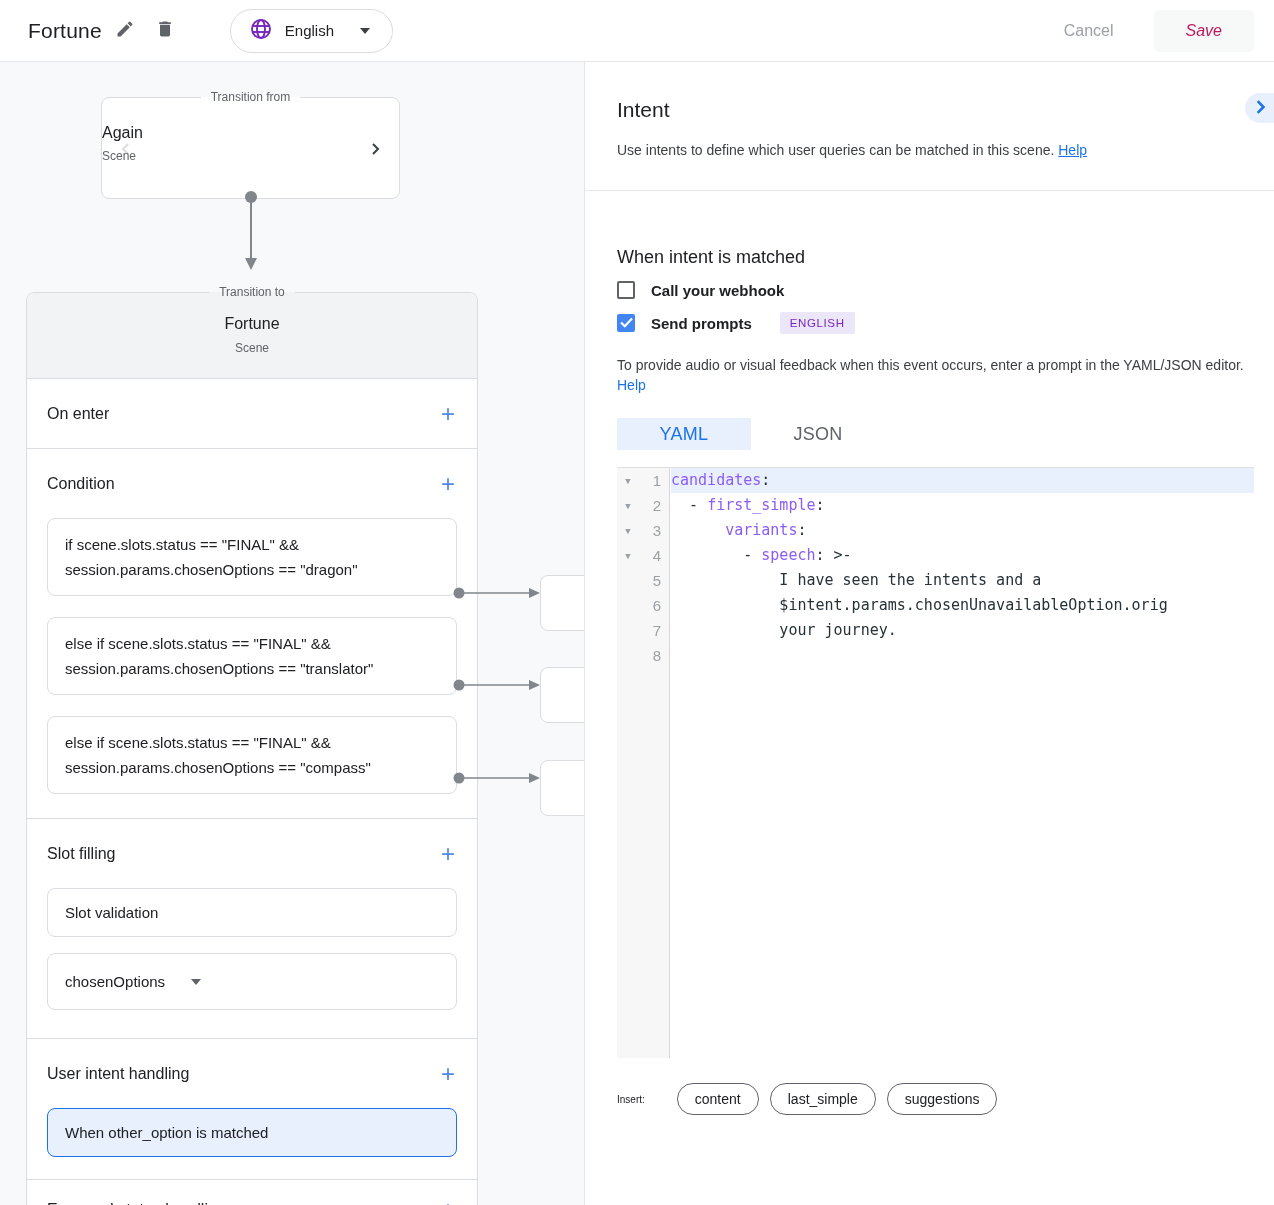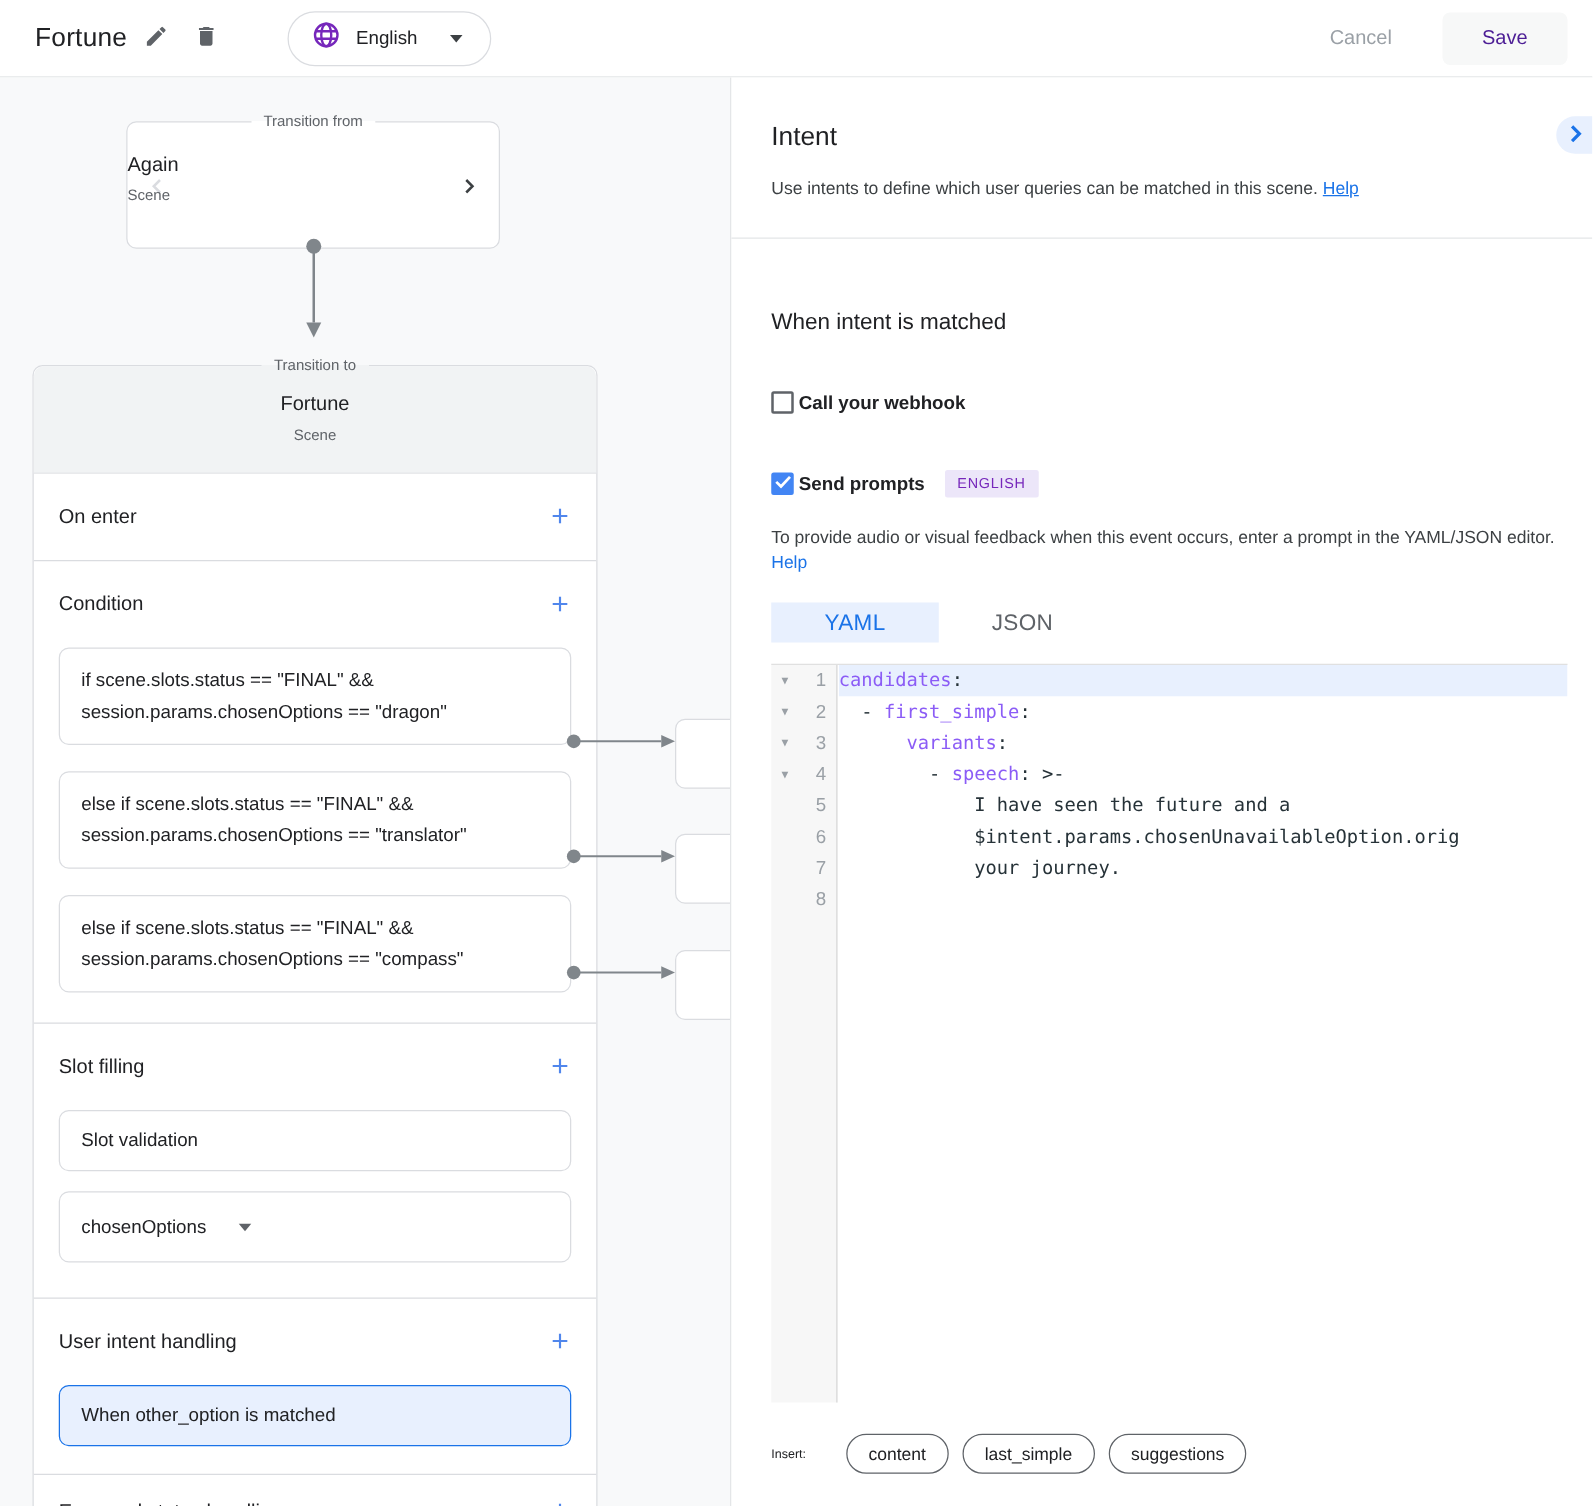--- a/index.html
+++ b/index.html
@@ -17,22 +17,22 @@
   .iconbtn { width:34px; height:34px; display:flex; align-items:center; justify-content:center;
     border:none; background:transparent; cursor:pointer; margin-left:6px; border-radius:50%; }
   .iconbtn svg { fill:#5f6368; }
   .lang-pill { margin-left:48px; height:44px; display:flex; align-items:center; gap:12px;
     border:1px solid #dadce0; border-radius:22px; background:#fff; padding:0 22px 0 18px; cursor:pointer; }
   .lang-pill .lang-label { font-size:15px; color:#202124; }
   .caret { width:0; height:0; border-left:5px solid transparent; border-right:5px solid transparent;
     border-top:6px solid #3c4043; }
   .topbar-right { margin-left:auto; display:flex; align-items:center; gap:40px; }
   .cancel-btn { border:none; background:transparent; color:#9aa0a6; font-size:16px; cursor:pointer; }
-  .save-btn { border:none; background:#f7f8f8; color:#4c1d95; font-size:16px;
-    border-radius:6px; padding:12px 32px; cursor:default; }
+  .save-btn { border:none; background:#f7f8f8; color:#be185d; font-size:16px;
+    border-radius:6px; padding:12px 32px; cursor:default;font-style:italic; }
 
   
   .main { flex:1; display:flex; min-height:0; }
   .flow { width:584px; flex:0 0 584px; position:relative; background:#f8f9fa; overflow:hidden; }
   .panel { flex:1; background:#fff; border-left:1px solid #e4e6e8; position:relative; overflow:hidden; }
 
   
   .legend { position:absolute; top:-8px; left:50%; transform:translateX(-50%);
     font-size:12px; color:#5f6368; padding:0 10px; white-space:nowrap; }
   .from-box { position:absolute; left:101px; top:35px; width:299px; height:102px;
@@ -87,21 +87,21 @@
   .desc { font-size:14px; color:#3c4043; margin-top:18px; line-height:20px; max-width:637px; }
   .help-link { color:#1a73e8; text-decoration:underline; cursor:pointer; }
   .help-link.nou { text-decoration:none; }
   .intent-select { margin-top:28px; width:637px; height:43px; border:1px solid #dadce0;
     border-radius:4px; display:flex; align-items:center; padding:0 16px; cursor:pointer; }
   .intent-select .sel-value { font-size:16px; color:#202124; flex:1; }
   .intent-select .caret { border-top-color:#5f6368; }
   .hdivider { border:none; border-top:1px solid #e4e6e8; margin:30px 0 0 -32px; }
 
   .matched-title { font-size:18px; color:#202124; margin-top:56px; }
-  .check-row { display:flex; align-items:center; gap:4px; margin-top:45px; cursor:pointer; }
+  .check-row { display:flex; align-items:center; gap:16px; margin-top:13px; cursor:pointer; }
   .cbox { width:18px; height:18px; border:2px solid #5f6368; border-radius:2px; background:#fff;
     flex:0 0 18px; }
   .cbox.checked { background:#4285f4; border-color:#4285f4; display:flex; align-items:center; justify-content:center; }
   .check-label { font-size:15px; font-weight:bold; color:#202124; }
   .lang-badge { background:#ece6f9; color:#7627bb; font-size:11.5px; letter-spacing:.6px;
     padding:5px 10px; border-radius:2px; margin-left:12px; }
   .desc2 { margin-top:21px; }
 
   .tabs { display:flex; margin-top:23px; }
   .tab { width:134px; height:32px; display:flex; align-items:center; justify-content:center;
@@ -370,21 +370,21 @@
             <div class="gut-row">
                 <span class="fold"></span>
                 <span class="lnum">8</span>
               </div>
           </div>
           <div class="code-area">
             <div class="code-line hl"><span class="tok-plain"></span><span class="tok-key">candidates</span><span class="tok-plain">:</span></div>
             <div class="code-line"><span class="tok-plain">  - </span><span class="tok-key">first_simple</span><span class="tok-plain">:</span></div>
             <div class="code-line"><span class="tok-plain">      </span><span class="tok-key">variants</span><span class="tok-plain">:</span></div>
             <div class="code-line"><span class="tok-plain">        - </span><span class="tok-key">speech</span><span class="tok-plain">: &gt;-</span></div>
-            <div class="code-line"><span class="tok-plain">            I have seen the future and a</span></div>
+            <div class="code-line"><span class="tok-plain">            I have seen the intents and a</span></div>
             <div class="code-line"><span class="tok-plain">            $intent.params.chosenUnavailableOption.orig</span></div>
             <div class="code-line"><span class="tok-plain">            your journey.</span></div>
             <div class="code-line"><span class="tok-plain"></span></div>
           </div>
         </div>
 
         <div class="insert-row">
           <span class="insert-label">Insert:</span>
           <button class="chip">content</button>
           <button class="chip">last_simple</button>

